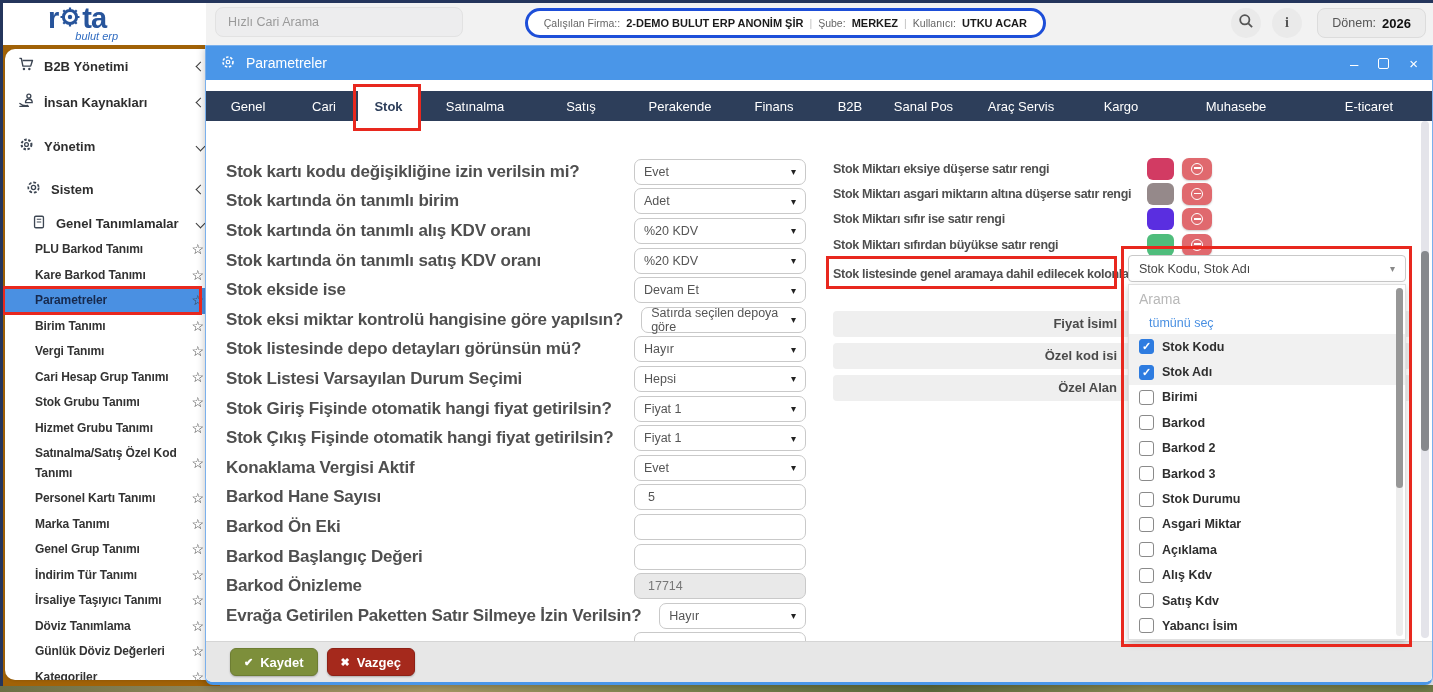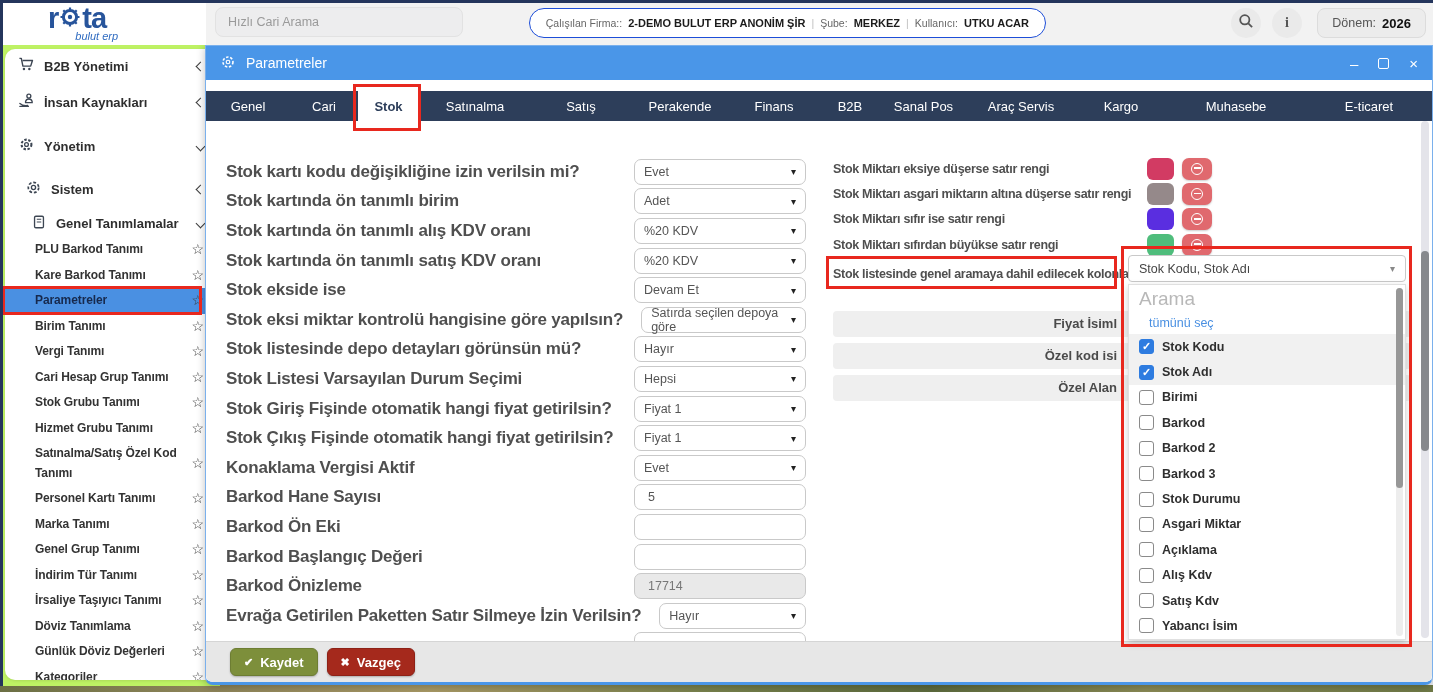--- a/index.html
+++ b/index.html
@@ -15,31 +15,31 @@
   
   .header { position:absolute; left:0; top:0; width:100%; height:45px; background:#f2f2f2; z-index:2; }
   .logo-zone { position:absolute; left:0; top:0; width:206px; height:45px; background:#fff; }
   .logo-wrap { position:absolute; left:48px; top:4px; }
   .logo { display:flex; align-items:center; color:#27549b; font-weight:800; font-size:29px; line-height:1; letter-spacing:-1px; }
   .logo svg { margin:0 1px; }
   .logo-sub { position:absolute; right:-12px; bottom:-9px; color:#2f6bc0; font-size:11px; font-weight:400; font-style:italic; }
   .quick-search { position:absolute; left:215px; top:7px; width:248px; height:30px; }
   .quick-search input { width:100%; height:100%; background:#ededee; border:1px solid #e2e2e2; border-radius:8px; padding:0 12px; font-size:12.5px; color:#444; font-family:inherit; }
   .quick-search input::placeholder { color:#9a9a9a; }
-  .who-pill { position:absolute; right:387px; top:8px; height:30px; background:#fff; border:1px solid #1d4ed8; border-radius:15px; display:flex; align-items:center; gap:6px; padding:0 16px; font-size:10.5px; color:#666; white-space:nowrap; }
+  .who-pill { position:absolute; right:387px; top:8px; height:30px; background:#fff; border:3px solid #1d4ed8; border-radius:15px; display:flex; align-items:center; gap:6px; padding:0 16px; font-size:10.5px; color:#666; white-space:nowrap; }
   .who-pill b { color:#1b1b1b; font-weight:700; font-size:11px; }
   .who-pill .sep { color:#c0c0c0; }
   .icon-circle { position:absolute; top:8px; width:30px; height:30px; border-radius:50%; background:#eaeaea; display:flex; align-items:center; justify-content:center; color:#555; }
   .icon-circle.search { right:172px; }
   .icon-circle.info { right:131px; font-weight:800; font-size:14px; font-family:"Liberation Serif",serif; }
   .period-pill { position:absolute; right:7px; top:8px; height:30px; border-radius:8px; background:#ececec; border:1px solid #dcdcdc; display:flex; align-items:center; gap:6px; padding:0 14px; font-size:12.5px; color:#555; }
   .period-pill b { color:#111; font-size:13px; }
 
   
-  .sidebar { position:absolute; left:0; top:45px; width:220px; height:641px; background:#bef264; z-index:1; }
+  .sidebar { position:absolute; left:0; top:45px; width:220px; height:641px; background:#a16207; z-index:1; }
   .side-panel { position:absolute; left:5px; top:4px; right:3px; bottom:6px; background:#fff; border-radius:10px; box-shadow:0 1px 3px rgba(0,0,0,.10); overflow:hidden; padding-top:2px; }
   .sgroup { display:flex; align-items:center; gap:9px; padding:0 13px; color:#2e2e2e; font-size:13px; font-weight:600; }
   .sgroup.g1 { height:30px; } .sgroup.g2 { height:42px; } .sgroup.g3 { height:46px; }
   .sgroup.g4 { height:40px; padding-left:20px; } .sgroup.g5 { height:28px; padding-left:26px; }
   .chev { display:inline-block; width:7px; height:7px; border-right:1.8px solid #3c3c3c; border-bottom:1.8px solid #3c3c3c; margin-left:auto; }
   .dir-left .chev { transform:rotate(135deg); }
   .dir-down .chev { transform:rotate(45deg); }
   .sitem { display:flex; align-items:center; padding:3px 13px 3px 30px; font-size:12px; font-weight:700; color:#333; line-height:19.5px; letter-spacing:-0.1px; }
   .sitem .lbl { flex:1; padding-right:4px; }
   .sitem .star { font-size:14px; color:#3a3a3a; font-weight:400; }
@@ -82,21 +82,21 @@
   .columns-row { height:30px; display:flex; align-items:center; margin-top:2px; }
   .columns-row .clabel { font-size:12.5px; font-weight:700; color:#4f4f4f; letter-spacing:-0.3px; }
   .sbar { height:26px; background:#efefef; border-radius:4px; margin-top:6px; font-size:13px; font-weight:700; color:#4a4a4a; line-height:26px; text-align:right; padding-right:294px; }
   .sbar.first { margin-top:22px; }
 
   
   .ms-value { position:absolute; left:1128px; top:255px; width:278px; height:27px; background:#fff; border:1px solid #c9c9c9; border-radius:4px; display:flex; align-items:center; justify-content:space-between; padding:0 10px; font-size:12.5px; color:#444; z-index:40; }
   .ms-value .caret { font-size:10px; color:#888; }
   .ms-panel { position:absolute; left:1128px; top:284px; width:278px; height:356px; background:#fff; border:1px solid #e0e0e0; box-shadow:0 3px 8px rgba(0,0,0,.18); z-index:40; overflow:hidden; }
   .ms-search { height:27px; display:flex; align-items:center; }
-  .ms-search input { width:92%; border:none; outline:none; padding:0 10px; font-size:19px; color:#0f172a; font-family:inherit; }
+  .ms-search input { width:92%; border:none; outline:none; padding:0 10px; font-size:14px; color:#0f172a; font-family:inherit; }
   .ms-search input::placeholder { color:#b8b8b8; }
   .ms-selectall { height:22px; display:flex; align-items:center; padding:0 20px; color:#4a90e2; font-size:12.5px; }
   .opt { height:25.4px; display:flex; align-items:center; gap:8px; padding:0 10px; font-size:12.5px; font-weight:700; color:#2f2f2f; }
   .opt.checked { background:#f1f1f1; }
   .cb { width:15px; height:15px; border:1.5px solid #8a8a8a; border-radius:3px; background:#fff; display:flex; align-items:center; justify-content:center; flex:none; }
   .opt.checked .cb { background:#2e7ce0; border-color:#2e7ce0; }
   .cbmark { display:none; color:#fff; font-size:11px; font-weight:700; line-height:1; }
   .opt.checked .cbmark { display:block; }
   .ms-track { position:absolute; right:2px; top:3px; bottom:3px; width:7px; background:#ededed; border-radius:4px; }
   .ms-thumb { position:absolute; right:2px; top:3px; width:7px; height:200px; background:#979797; border-radius:4px; }

